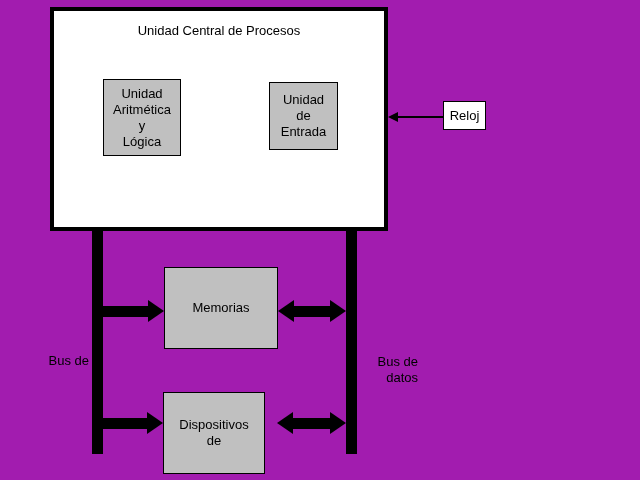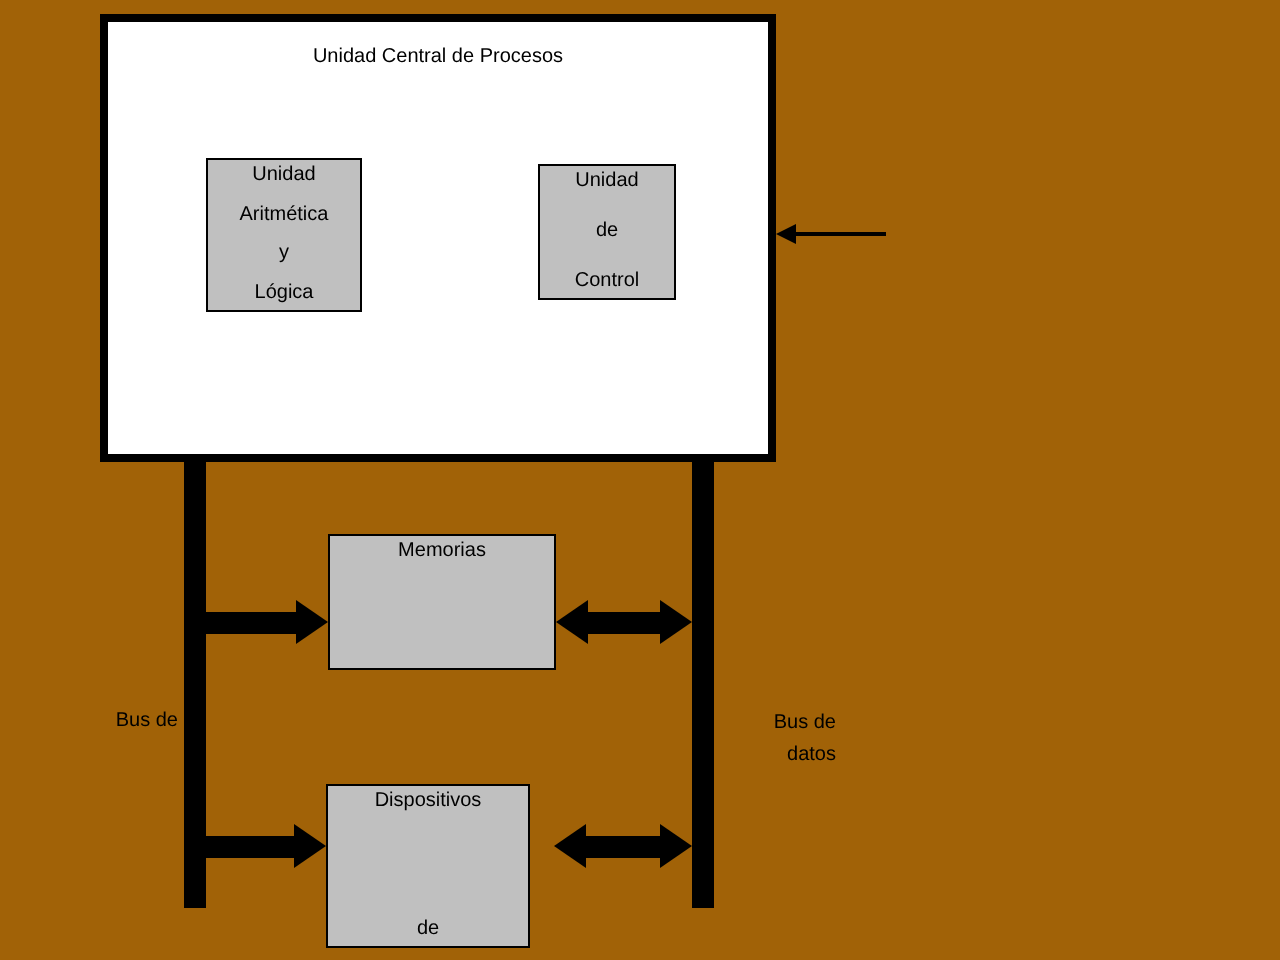--- a/index.html
+++ b/index.html
@@ -4,23 +4,23 @@
 <style>
   html, body {
     margin: 0;
     padding: 0;
     background: #ffffff;
   }
   #canvas {
     position: relative;
     width: 640px;
     height: 480px;
-    background: #a16207;
+    background: #a21caf;
     font-family: "Liberation Sans", "DejaVu Sans", sans-serif;
-    font-size: 10px;
+    font-size: 13px;
     color: #000000;
     overflow: hidden;
   }
   .abs { position: absolute; }
 
   
   .cpu-box {
     left: 50px; top: 7px;
     width: 338px; height: 224px;
     border: 4px solid #000;
@@ -34,27 +34,27 @@
   }
 
   
   .gray-box {
     background: #c0c0c0;
     border: 1px solid #000;
     box-sizing: border-box;
     display: flex;
     flex-direction: column;
     align-items: center;
-    justify-content: space-between;
+    justify-content: center;
     text-align: center;
     line-height: 16px;
   }
   .alu-box     { left: 103px; top: 79px;  width: 78px;  height: 77px; }
   .control-box { left: 269px; top: 82px;  width: 69px;  height: 68px; }
-  .memory-box  { left: 164px; top: 267px; width: 114px; height: 68px; }
+  .memory-box  { left: 164px; top: 267px; width: 114px; height: 82px; }
   .io-box      { left: 163px; top: 392px; width: 102px; height: 82px; }
   .line { display: block; }
 
   
   .clock-box {
     left: 443px; top: 101px;
     width: 43px; height: 29px;
     background: #fff;
     border: 1px solid #000;
     box-sizing: border-box;
@@ -129,28 +129,31 @@
   <div class="abs gray-box alu-box">
     <span class="line">Unidad</span>
     <span class="line">Aritmética</span>
     <span class="line">y</span>
     <span class="line">Lógica</span>
   </div>
 
   <div class="abs gray-box control-box">
     <span class="line">Unidad</span>
     <span class="line">de</span>
-    <span class="line">Control</span>
+    <span class="line">Entrada</span>
   </div>
 
   <div class="abs clock-arrow">
     <div class="head-left-small"></div>
     <div class="thin-shaft"></div>
   </div>
 
+  <div class="abs clock-box">
+    <span>Reloj</span>
+  </div>
 
   <div class="abs bus-bar bus-left"></div>
   <div class="abs bus-bar bus-right"></div>
 
   <div class="abs gray-box memory-box">
     <span class="line">Memorias</span>
   </div>
 
   <div class="abs gray-box io-box">
     <span class="line">Dispositivos</span>

